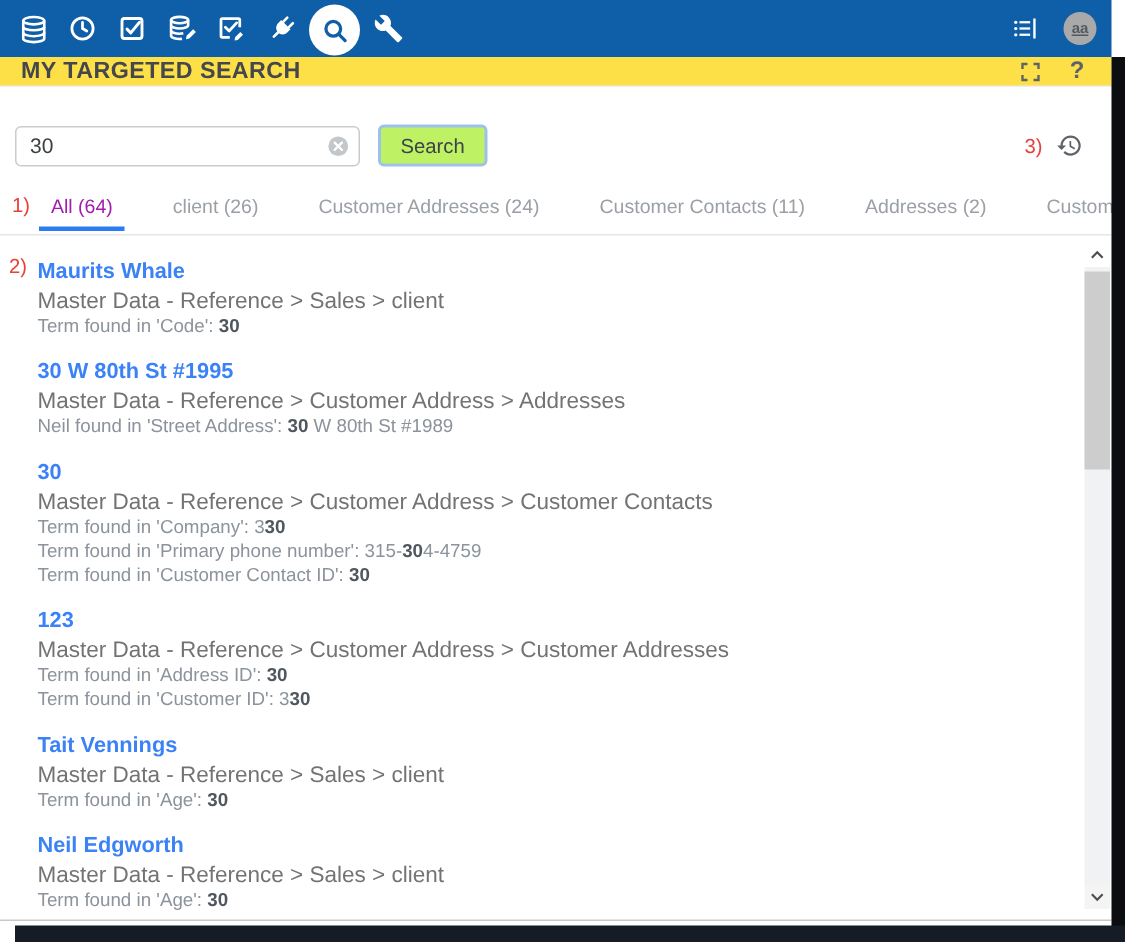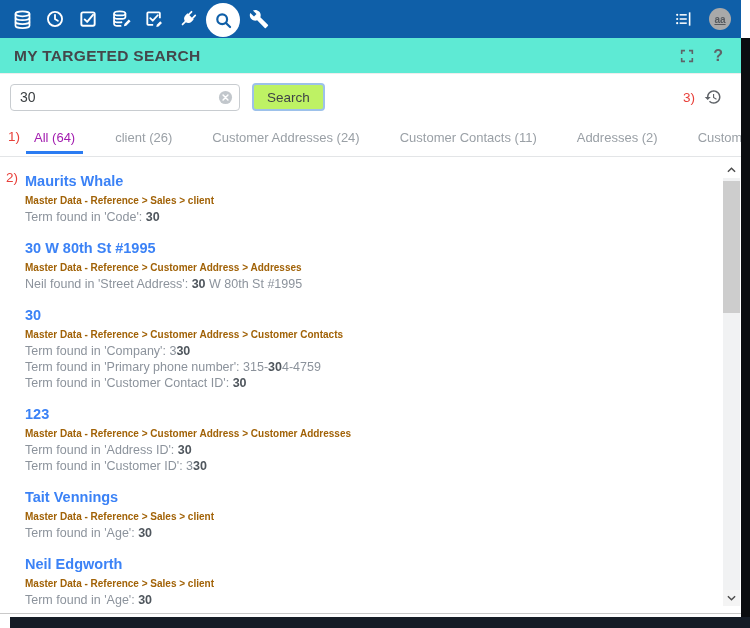--- a/index.html
+++ b/index.html
@@ -22,22 +22,22 @@
              margin-right:9px; flex:0 0 auto; cursor:pointer; }
   .tb-icon svg { display:block; }
   .tb-search-wrap { width:34px; height:34px; border-radius:50%; background:#fff;
                     display:flex; align-items:center; justify-content:center;
                     margin:0 7px 0 -2px; margin-top:2px; flex:0 0 auto; }
   .tb-right { margin-left:auto; display:flex; align-items:center; gap:14px; }
   .avatar { width:22px; height:22px; border-radius:50%; background:#a9a9a9; color:#55595e;
             font-size:10px; font-weight:bold; display:flex; align-items:center; justify-content:center;text-decoration:underline; }
 
   
-  .titlebar { position:absolute; left:0; top:38px; width:741px; height:36px;
-              display:flex; align-items:center; padding:0 14px; border-bottom:1px solid #ededed; background:#5eead4; }
+  .titlebar { position:absolute; left:0; top:38px; width:741px; height:20px;
+              display:flex; align-items:center; padding:0 14px; border-bottom:1px solid #ededed; background:#fde047; }
   .page-title { font-size:15.5px; font-weight:600; color:#44474b; letter-spacing:.3px; }
   .title-actions { margin-left:auto; display:flex; align-items:center; gap:18px; padding-right:4px; }
   .help-glyph { font-size:16px; font-weight:600; color:#5f6368; cursor:pointer; }
 
   
   .searchrow { position:absolute; left:0; top:74px; width:741px; height:46px;
                display:flex; align-items:center; padding:0 10px; background:#fff; }
   .input-wrap { position:relative; width:230px; height:27px; }
   .input-wrap input { width:230px; height:27px; border:1px solid #c8ccd0; border-radius:4px;
                       padding:0 26px 0 9px; font-size:14px; color:#3c4043;
@@ -59,21 +59,21 @@
          cursor:pointer; white-space:nowrap; }
   .tab.active { color:#a21caf; border-bottom:3px solid #2b7cf2; padding-bottom:6px; }
 
   
   .results { position:absolute; left:0; top:158px; width:741px; height:454px;
              padding:13px 34px 0 25px; overflow:hidden; background:#fff; }
   .result-annot { position:absolute; left:6px; top:12px; }
   .result { margin-bottom:13px; }
   .result-title { font-size:14.5px; font-weight:bold; color:#3b82f6; line-height:20px;
                   margin-bottom:2px; cursor:pointer; display:inline-block; }
-  .result-path { font-size:10px; font-weight:700; color:#a16207; line-height:16px; }
+  .result-path { font-size:15px; font-weight:400; color:#737373; line-height:16px; }
   .result-term { font-size:12.5px; color:#8c939c; line-height:16px; }
   .result-term b { color:#4f565d; font-weight:700; }
 
   
   .sb { position:absolute; right:1px; top:4px; width:17px; height:444px; }
   .sb-btn { position:absolute; left:0; width:17px; height:16px; background:#fff;
             display:flex; align-items:center; justify-content:center; cursor:pointer; }
   .sb-up { top:0; } .sb-down { bottom:0; background:#f4f4f4; }
   .sb-track { position:absolute; left:0; top:16px; bottom:16px; width:17px; background:#f1f2f3; }
   .sb-thumb { position:absolute; left:0; top:19px; width:17px; height:132px; background:#cdcdcd; cursor:pointer; }
@@ -200,21 +200,21 @@
           <div class="tab">Customer Contacts (11)</div>
           <div class="tab">Addresses (2)</div>
           <div class="tab">Customers (1)</div>
         </div>
     </div>
 
     <div class="results">
       <span class="annotation result-annot">2)</span>
       <div id="results-list">
           <div class="result"><a class="result-title">Maurits Whale</a><div class="result-path">Master Data - Reference &gt; Sales &gt; client</div><div class="result-term"><span>Term found in 'Code': </span><b>30</b></div></div>
-          <div class="result"><a class="result-title">30 W 80th St #1995</a><div class="result-path">Master Data - Reference &gt; Customer Address &gt; Addresses</div><div class="result-term"><span>Neil found in 'Street Address': </span><b>30</b><span> W 80th St #1995</span></div></div>
+          <div class="result"><a class="result-title">30 W 80th St #1995</a><div class="result-path">Master Data - Reference &gt; Customer Address &gt; Addresses</div><div class="result-term"><span>Neil found in 'Street Address': </span><b>30</b><span> W 80th St #1989</span></div></div>
           <div class="result"><a class="result-title">30</a><div class="result-path">Master Data - Reference &gt; Customer Address &gt; Customer Contacts</div><div class="result-term"><span>Term found in 'Company': 3</span><b>30</b></div><div class="result-term"><span>Term found in 'Primary phone number': 315-</span><b>30</b><span>4-4759</span></div><div class="result-term"><span>Term found in 'Customer Contact ID': </span><b>30</b></div></div>
           <div class="result"><a class="result-title">123</a><div class="result-path">Master Data - Reference &gt; Customer Address &gt; Customer Addresses</div><div class="result-term"><span>Term found in 'Address ID': </span><b>30</b></div><div class="result-term"><span>Term found in 'Customer ID': 3</span><b>30</b></div></div>
           <div class="result"><a class="result-title">Tait Vennings</a><div class="result-path">Master Data - Reference &gt; Sales &gt; client</div><div class="result-term"><span>Term found in 'Age': </span><b>30</b></div></div>
           <div class="result"><a class="result-title">Neil Edgworth</a><div class="result-path">Master Data - Reference &gt; Sales &gt; client</div><div class="result-term"><span>Term found in 'Age': </span><b>30</b></div></div>
         </div>
 
       <div class="sb">
         <span class="sb-btn sb-up">
           <svg width="9" height="6" viewBox="0 0 10 6" fill="none" stroke="#4d4d4d" stroke-width="1.6">
               <path d="M1 5l4-4 4 4"></path>

